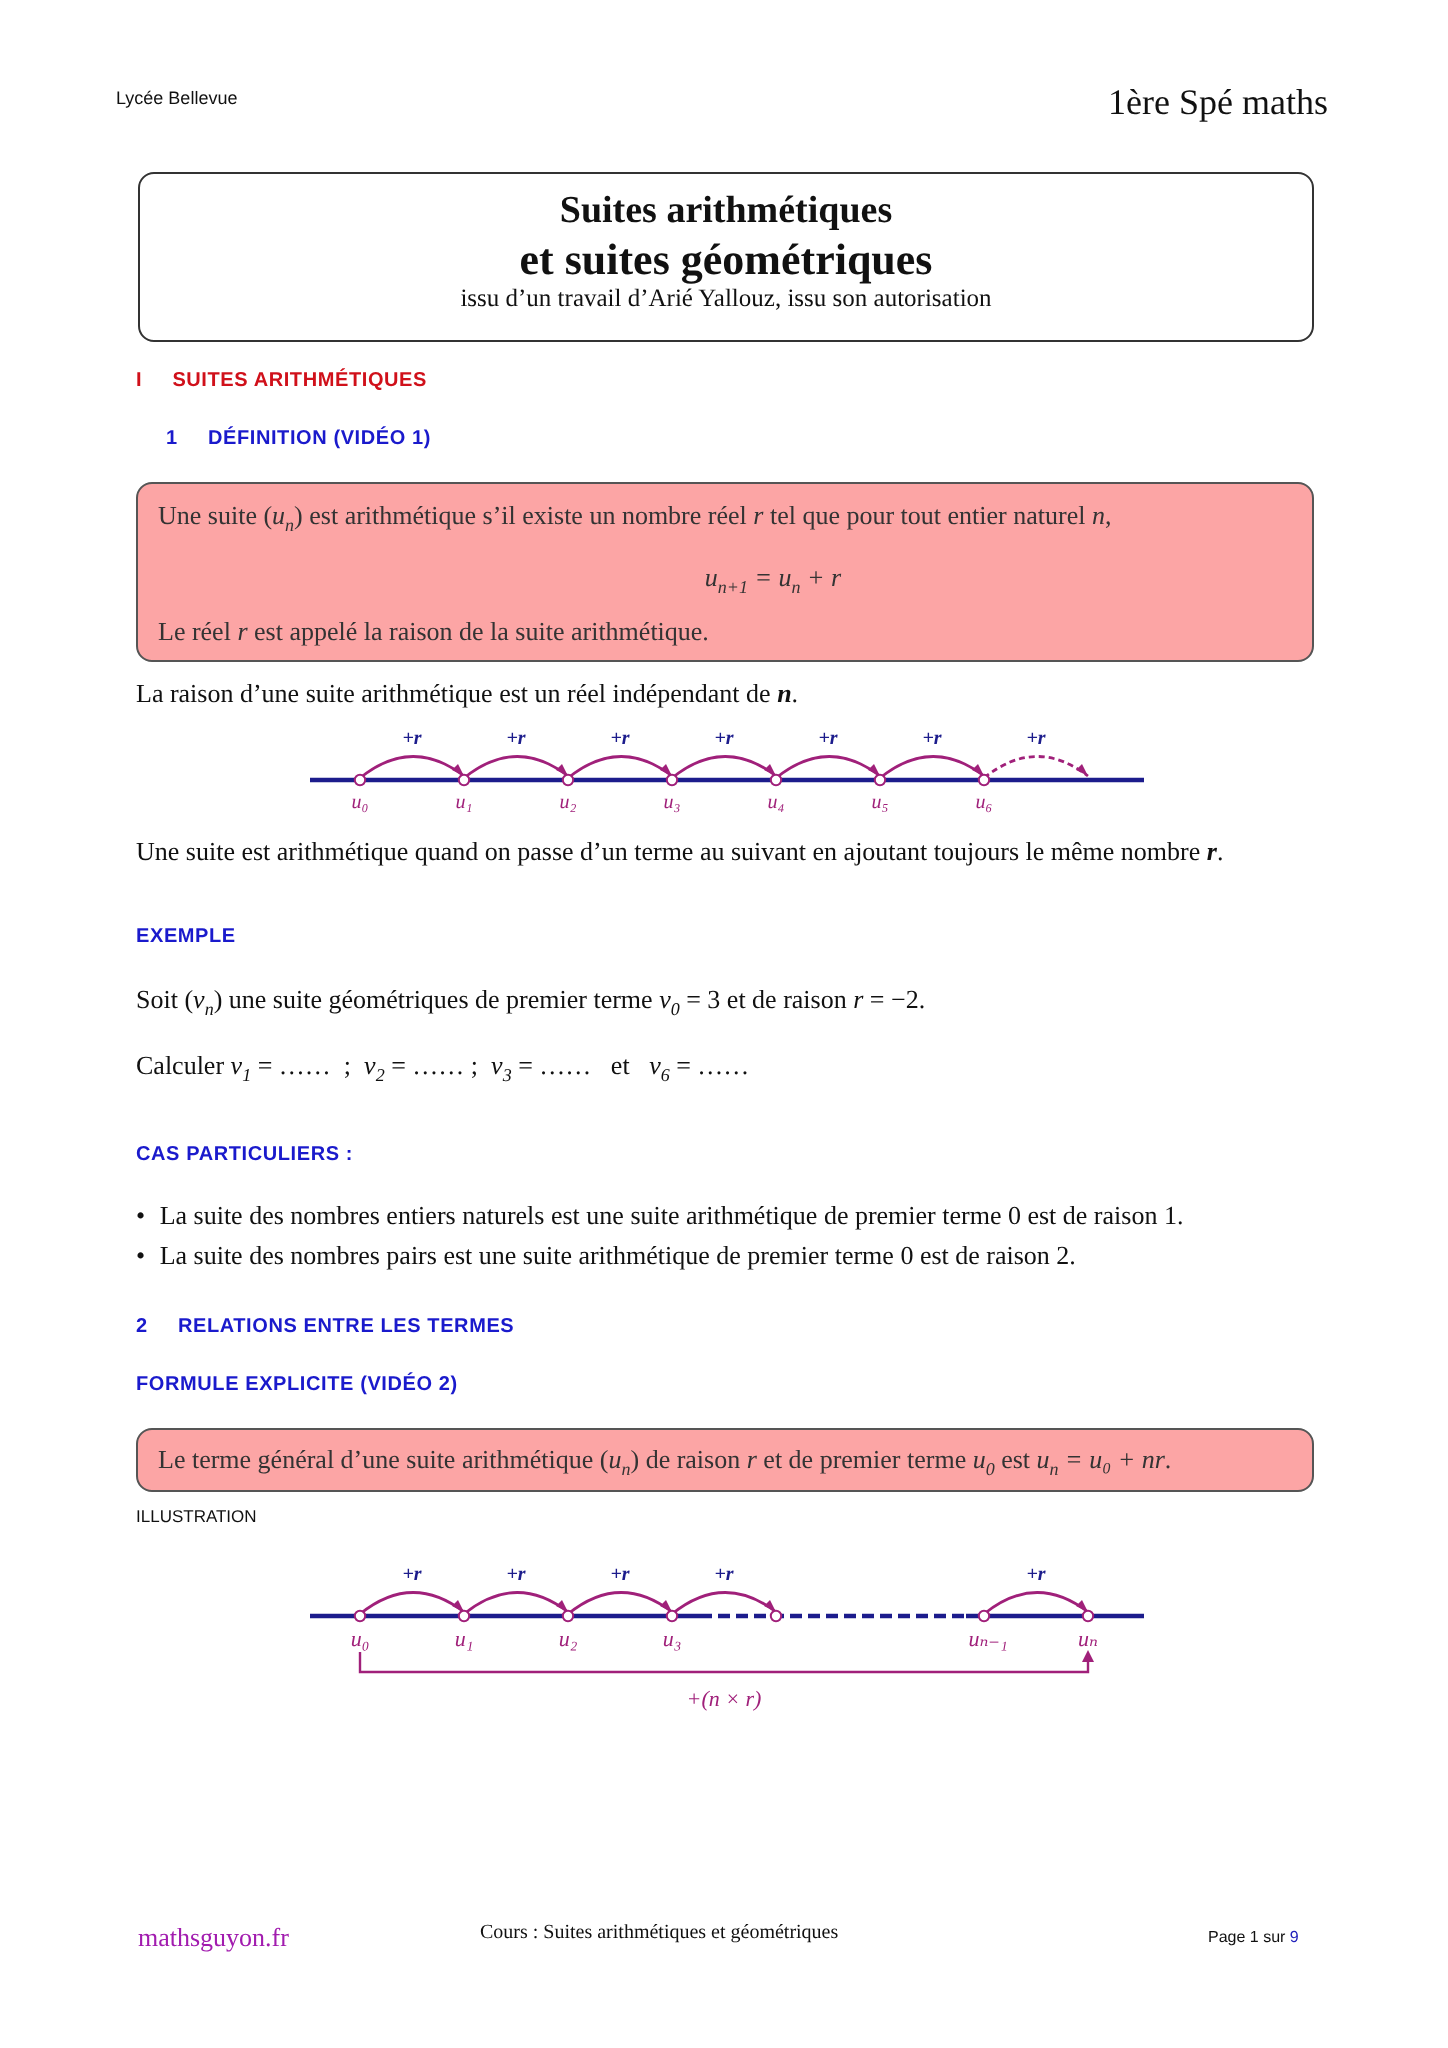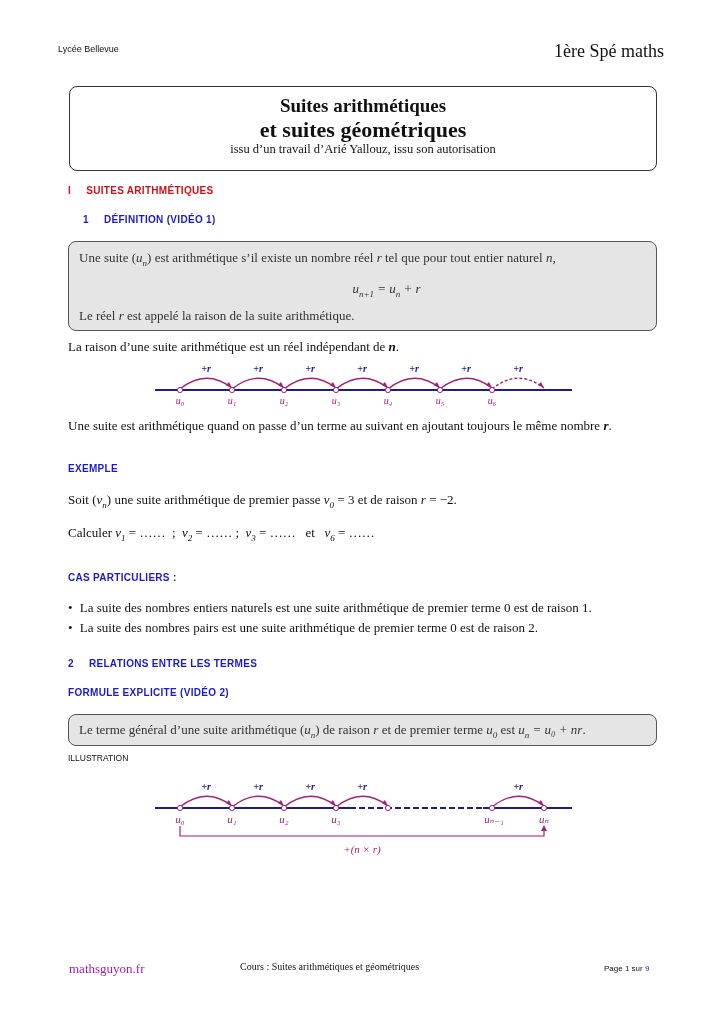--- a/index.html
+++ b/index.html
@@ -10,21 +10,21 @@
   .serif { font-family:"Liberation Serif", "DejaVu Serif", serif; }
   .hdr-left { left:58px; top:44px; font-size:9px;text-align:center; }
   .hdr-right { right:60px; top:41px; font-size:18px; }
   .title-box { left:69px; top:86px; width:586px; height:83px; border:1.2px solid #333;
                border-radius:8px; text-align:center; }
   .title-box .t1 { font-weight:bold; font-size:19px; margin-top:7px; line-height:24px; }
   .title-box .t2 { font-weight:bold; font-size:22px; line-height:24px; }
   .title-box .t3 { font-size:12.5px; line-height:14px; }
   .h-section { color:#d0101a; font-weight:bold; font-size:10px; letter-spacing:0.3px; }
   .h-sub { color:#1a1acc; font-weight:bold; font-size:10px; letter-spacing:0.3px; }
-  .pinkbox { background:#e5e5e5; border:1.2px solid #555; border-radius:8px; }
+  .pinkbox { background:#fca5a5; border:1.2px solid #555; border-radius:8px; }
   .txt { font-size:13px; }
   .math { font-style:italic; }
   sub { font-size:9px; font-style:italic; }
   .list-item { font-size:13px; }
   .footer-left { left:69px; top:961px; color:#a21caf; font-size:13px; }
   .footer-mid { left:240px; top:961px; font-size:10px; }
   .footer-right { left:604px; top:964px; font-size:8px; }
   .footer-right .num { color:#2222bb; }
   svg text { font-family:"Liberation Serif", "DejaVu Serif", serif; }
 </style>
@@ -114,21 +114,21 @@
     <text x="342" y="44">u₆</text>
   </g>
 </svg>
 
 <div class="abs txt" style="left:68px; top:418px;">
   <span>Une suite est arithmétique quand on passe d’un terme au suivant en ajoutant toujours le même nombre </span><span class="math" style="font-weight:bold;">r</span><span>.</span>
 </div>
 
 <div class="abs sans h-sub" style="left:68px; top:463px;">EXEMPLE</div>
 <div class="abs txt" style="left:68px; top:492px;">
-  <span>Soit (</span><span class="math">v</span><sub>n</sub><span>) une suite arithmétique de premier passe </span><span class="math">v</span><sub>0</sub><span> = 3 et de raison </span><span class="math">r</span><span> = −2.</span>
+  <span>Soit (</span><span class="math">v</span><sub>n</sub><span>) une suite géométriques de premier terme </span><span class="math">v</span><sub>0</sub><span> = 3 et de raison </span><span class="math">r</span><span> = −2.</span>
 </div>
 <div class="abs txt" style="left:68px; top:525px; white-space:pre;"><span>Calculer</span> <span class="math">v</span><sub>1</sub><span> = …… </span> <span>;</span>  <span class="math">v</span><sub>2</sub><span> = …… </span><span>;</span>  <span class="math">v</span><sub>3</sub><span> = …… </span>  <span>et</span>   <span class="math">v</span><sub>6</sub><span> = ……</span></div>
 
 <div class="abs sans h-sub" style="left:68px; top:572px;">CAS PARTICULIERS :</div>
 <div class="abs list-item" style="left:68px; top:600px;">
   <span>•</span>
   <span style="margin-left:4px;">La suite des nombres entiers naturels est une suite arithmétique de premier terme 0 est de raison 1.</span>
 </div>
 <div class="abs list-item" style="left:68px; top:620px;">
   <span>•</span>

